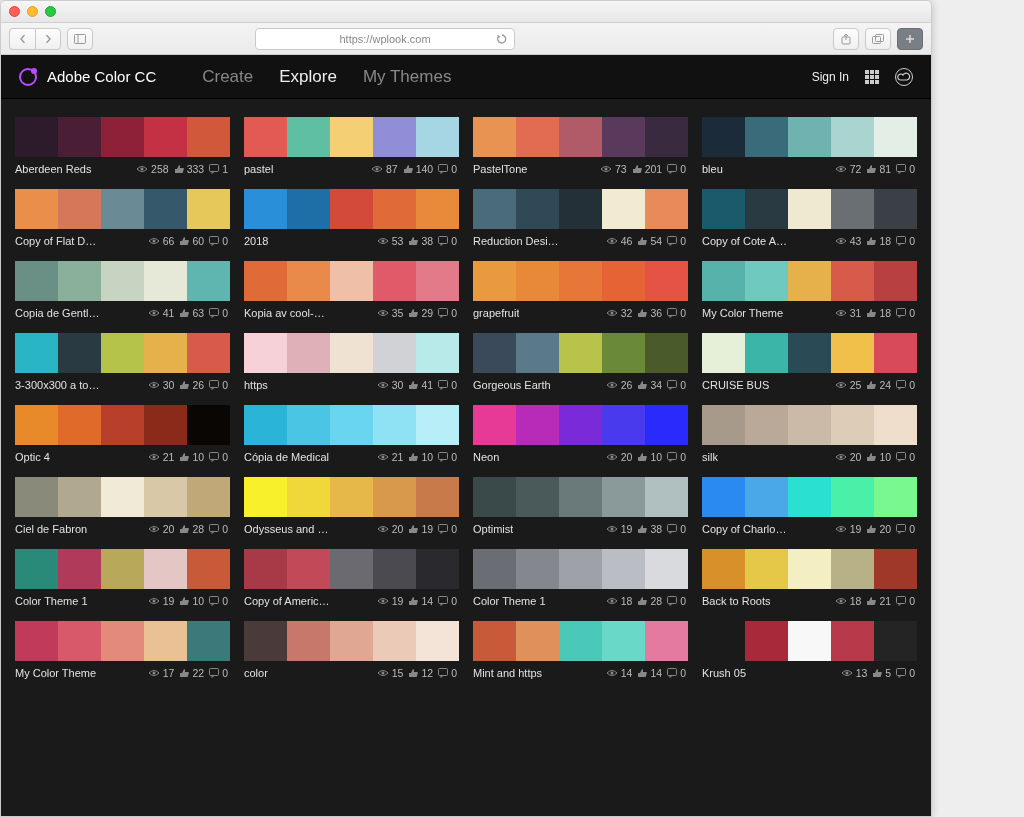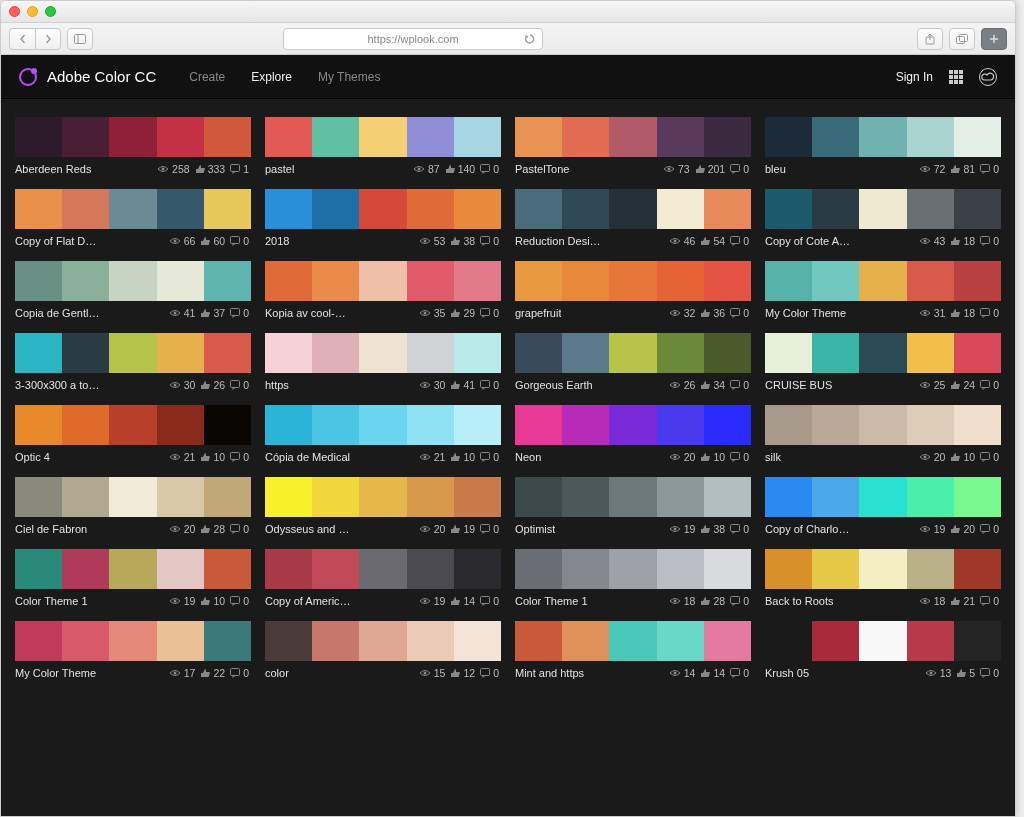--- a/index.html
+++ b/index.html
@@ -4,21 +4,21 @@
 <style>
   * { margin: 0; padding: 0; box-sizing: border-box; }
   body {
     font-family: -apple-system, "Helvetica Neue", Arial, sans-serif;
     background: #eee;
     width: 1024px;
     height: 817px;
     overflow: hidden;
   }
   .window {
-    width: 1016px;
+    width: 932px;
     height: 817px;
     background: #fff;
     border-radius: 6px 6px 0 0;
     box-shadow: 0 0 8px rgba(0,0,0,0.2);
     overflow: hidden;
     border: 1px solid #ccc;
     display: flex;
     flex-direction: column;
   }
   
@@ -104,21 +104,21 @@
   }
   .logo-mark::after {
     content: "";
     position: absolute;
     right: -2px; top: -2px;
     width: 6px; height: 6px;
     background: #b84dff;
     border-radius: 50%;
   }
   .app-title { color: #fff; font-size: 15px; font-weight: 400; }
-  .nav-tabs { display: flex; gap: 26px; margin-left: 23px; font-size: 12px; }
+  .nav-tabs { display: flex; gap: 26px; margin-left: 36px; font-size: 17px; }
   .nav-tab { color: #888; }
   .nav-tab.active { color: #eee; }
   .header-right { margin-left: auto; display: flex; align-items: center; gap: 16px; }
   .sign-in { font-size: 12px; color: #eee; }
   .grid-icon { width: 14px; height: 14px; display: grid; grid-template-columns: repeat(3,1fr); grid-template-rows: repeat(3,1fr); gap: 1px; }
   .grid-icon span { background: #ccc; }
   .cc-logo {
     width: 18px; height: 18px;
     border: 1.5px solid #ccc;
     border-radius: 50%;
@@ -598,21 +598,21 @@
                     <path d="M1 4 Q6 -1 11 4 Q6 9 1 4 Z" fill="none" stroke="#888" stroke-width="1"></path>
                     <circle cx="6" cy="4" r="1.5" fill="#888"></circle>
                   </svg>
                 </span>
                 <span class="num">41</span>
                 <span class="ico">
                   <svg width="10" height="10" viewBox="0 0 10 10">
                     <path d="M1 5 H3 V9 H1 Z M3 5 L5 1 C6 1 6 2 6 3 L6 4 H9 C9.6 4 10 4.5 9.8 5.2 L8.8 8.5 C8.7 9 8.3 9 8 9 H3 Z" fill="#888"></path>
                   </svg>
                 </span>
-                <span class="num">37</span>
+                <span class="num">63</span>
                 <span class="ico">
                   <svg width="10" height="10" viewBox="0 0 10 10">
                     <rect x="0.5" y="0.5" width="9" height="7" rx="1" fill="none" stroke="#888"></rect>
                     <path d="M3 7.5 L3 9.5 L5 7.5" fill="none" stroke="#888"></path>
                   </svg>
                 </span>
                 <span class="num">0</span>
               </div>
             </div>
           </div>

